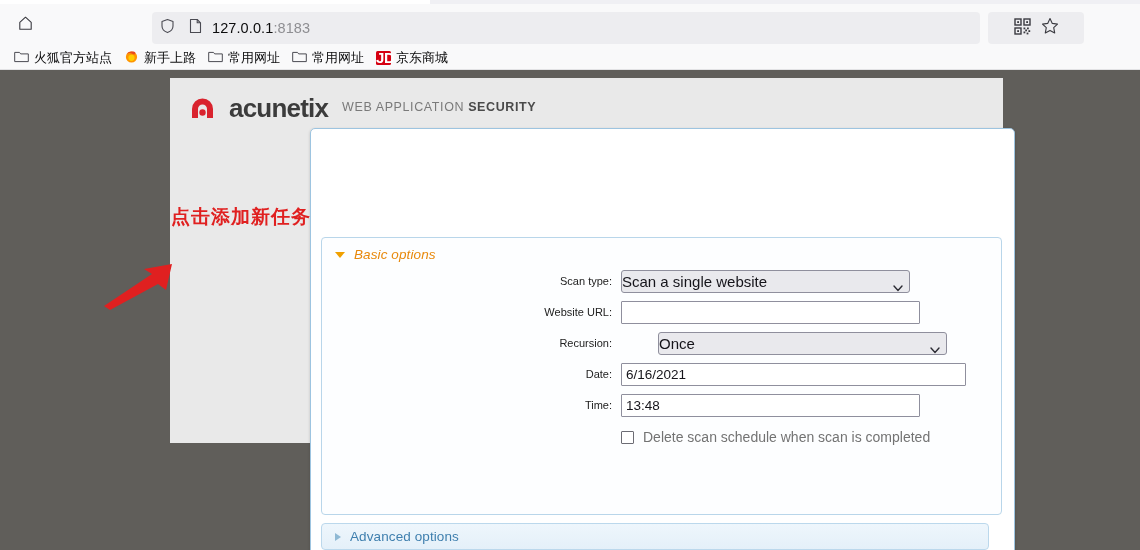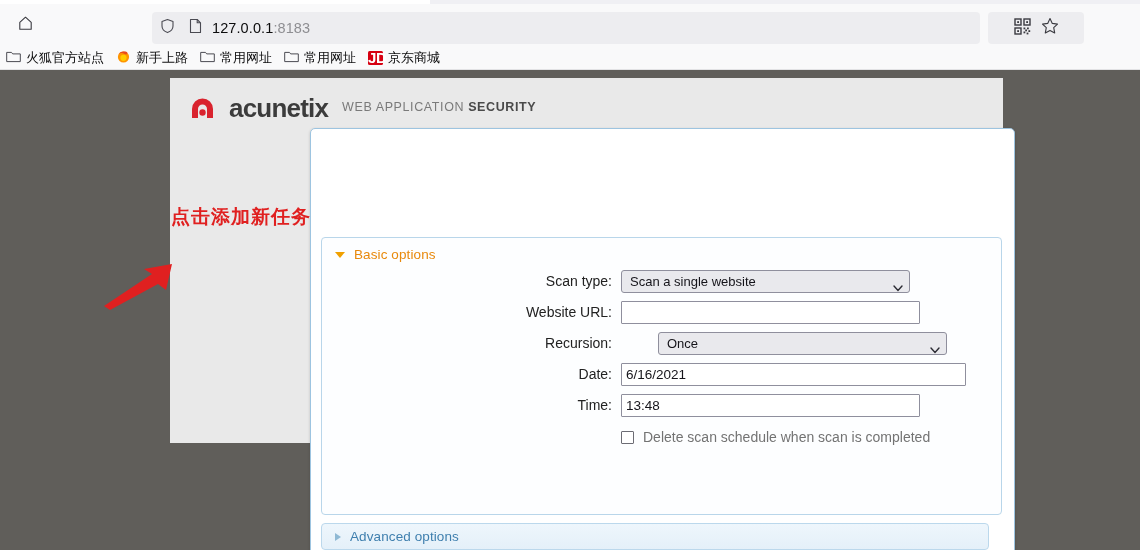--- a/index.html
+++ b/index.html
@@ -65,20 +65,21 @@
     background: #ededf0;
     border-radius: 4px;
     display: flex; align-items: center; justify-content: center;
     gap: 10px;
   }
   #bookmarks-bar {
     position: absolute; left: 0; top: 46px;
     width: 1140px; height: 24px;
     background: #f9f9fa;
     display: flex; align-items: center;
+    padding-left: 8px;
     border-bottom: 1px solid #e2e2e4;
   }
   .bookmark-item {
     display: flex; align-items: center;
     gap: 5px;
     padding: 1px 6px;
     border-radius: 3px;
     font-size: 13px;
     color: #0c0c0d;
     white-space: nowrap;
@@ -304,20 +305,21 @@
   .tri-right {
     width: 0; height: 0;
     border-top: 4.5px solid transparent;
     border-bottom: 4.5px solid transparent;
     border-left: 6px solid #8fb9d4;
   }
   .section-title-orange {
     font-size: 13.5px;
     color: #e8890c;
     letter-spacing: 0.1px;
+    font-style: italic;
   }
   .section-title-blue {
     font-size: 13.5px;
     color: #3f7fae;
     letter-spacing: 0.1px;
   }
 
   #form-grid {
     position: absolute;
     left: 0; top: 32px;
@@ -326,33 +328,33 @@
   .form-row {
     display: flex;
     align-items: center;
     margin-bottom: 9px;
     height: 22px;
   }
   .form-label {
     width: 299px;
     text-align: right;
     padding-right: 9px;
-    font-size: 14px;
+    font-size: 11px;
     color: #222;
     white-space: nowrap;
   }
   select.form-ctl {
     height: 23px;
-    font-size: 13px;
+    font-size: 15px;
     font-family: "Liberation Sans", sans-serif;
     background: #e9e9ed;
     border: 1px solid #8f8f9d;
     border-radius: 3px;
     color: #15141a;
-    padding-left: 8px;
+    padding-left: 0;
     -webkit-appearance: none;
     appearance: none;
   }
   .select-wrap { position: relative; display: inline-block; }
   .select-caret {
     position: absolute;
     right: 9px; top: 8px;
     width: 8px; height: 8px;
     pointer-events: none;
   }

